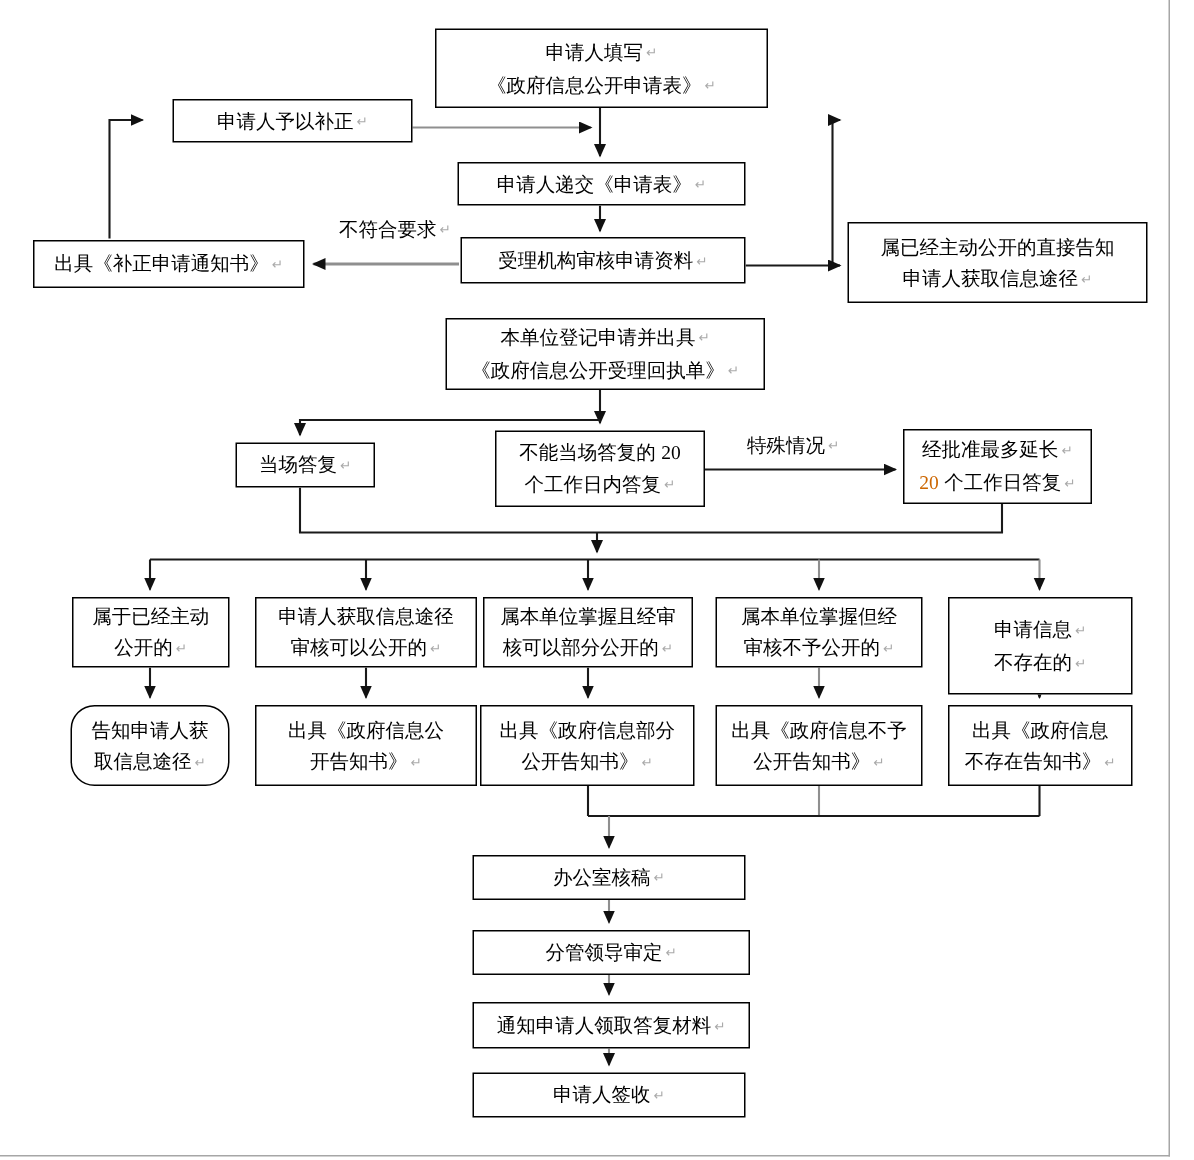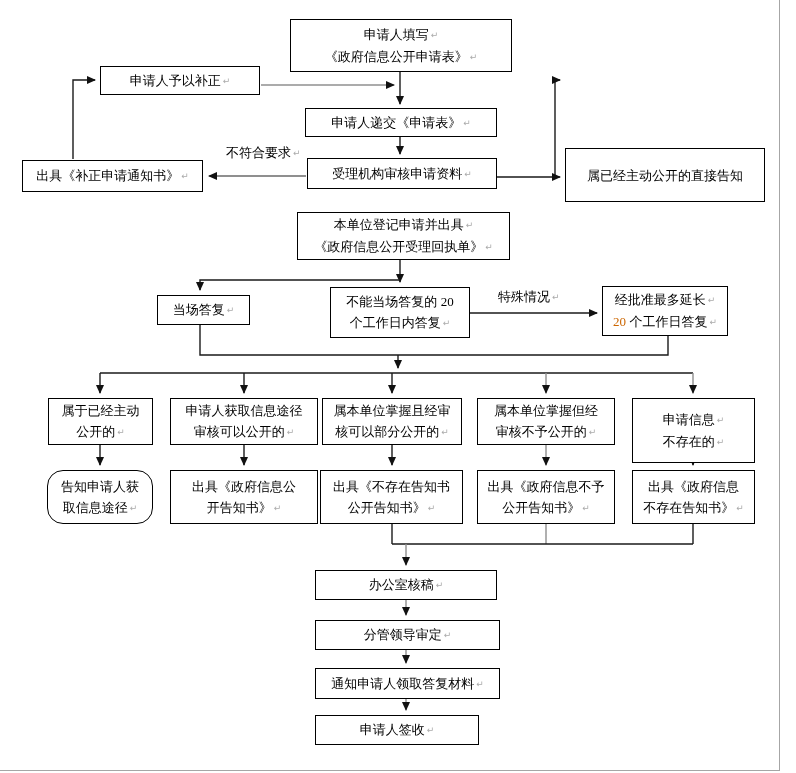--- a/index.html
+++ b/index.html
@@ -67,34 +67,35 @@
       <polyline points="406,600 406,615" fill="none" stroke="#8f8f8f" stroke-width="1.4" marker-end="url(#ah)"></polyline>
       <polyline points="406,650 406,663" fill="none" stroke="#8f8f8f" stroke-width="1.4" marker-end="url(#ah)"></polyline>
       <polyline points="406,699 406,710" fill="none" stroke="#8f8f8f" stroke-width="1.4" marker-end="url(#ah)"></polyline>
     </svg>
   <div class="page-edge" id="page-edge-right"></div>
   <div class="page-edge" id="page-edge-bottom"></div>
 <div class="node" style="left: 290px; top: 19px; width: 222px; height: 53px;">
       <div class="pline"><span>申请人填写</span><span class="mark" style="color: rgb(170, 170, 170);">↵</span></div>
       <div class="pline"><span>《政府信息公开申请表》</span><span class="mark" style="color: rgb(170, 170, 170);">↵</span></div>
     </div>
-    <div class="node" style="left: 100px; top: 66px; width: 160px; height: 29px;">
+    <div class="node" style="left: 115px; top: 66px; width: 160px; height: 29px;">
       <div class="pline"><span>申请人予以补正</span><span class="mark" style="color: rgb(170, 170, 170);">↵</span></div>
     </div>
     <div class="node" style="left: 305px; top: 108px; width: 192px; height: 29px;">
       <div class="pline"><span>申请人递交《申请表》</span><span class="mark" style="color: rgb(170, 170, 170);">↵</span></div>
     </div>
     <div class="node" style="left: 307px; top: 158px; width: 190px; height: 31px;">
       <div class="pline"><span>受理机构审核申请资料</span><span class="mark" style="color: rgb(170, 170, 170);">↵</span></div>
     </div>
     <div class="node" style="left: 22px; top: 160px; width: 181px; height: 32px;">
       <div class="pline"><span>出具《补正申请通知书》</span><span class="mark" style="color: rgb(170, 170, 170);">↵</span></div>
     </div>
     <div class="node" style="left: 565px; top: 148px; width: 200px; height: 54px;">
       <div class="pline"><span>属已经主动公开的直接告知</span></div>
+      <div class="pline"><span>申请人获取信息途径</span><span class="mark" style="color: rgb(170, 170, 170);">↵</span></div>
     </div>
     <div class="node" style="left: 157px; top: 295px; width: 93px; height: 30px;">
       <div class="pline"><span>当场答复</span><span class="mark" style="color: rgb(170, 170, 170);">↵</span></div>
     </div>
     <div class="node" style="left: 297px; top: 212px; width: 213px; height: 48px;">
       <div class="pline"><span>本单位登记申请并出具</span><span class="mark" style="color: rgb(170, 170, 170);">↵</span></div>
       <div class="pline"><span>《政府信息公开受理回执单》</span><span class="mark" style="color: rgb(170, 170, 170);">↵</span></div>
     </div>
     <div class="node" style="left: 330px; top: 287px; width: 140px; height: 51px;">
       <div class="pline"><span>不能当场答复的 </span><span class="num">20</span></div>
@@ -126,38 +127,38 @@
     </div>
     <div class="node" style="left: 47px; top: 470px; width: 106px; height: 54px; border-radius: 16px;">
       <div class="pline"><span>告知申请人获</span></div>
       <div class="pline"><span>取信息途径</span><span class="mark" style="color: rgb(170, 170, 170);">↵</span></div>
     </div>
     <div class="node" style="left: 170px; top: 470px; width: 148px; height: 54px;">
       <div class="pline"><span>出具《政府信息公</span></div>
       <div class="pline"><span>开告知书》</span><span class="mark" style="color: rgb(170, 170, 170);">↵</span></div>
     </div>
     <div class="node" style="left: 320px; top: 470px; width: 143px; height: 54px;">
-      <div class="pline"><span>出具《不存在告知书</span></div>
+      <div class="pline"><span>出具《政府信息部分</span></div>
       <div class="pline"><span>公开告知书》</span><span class="mark" style="color: rgb(170, 170, 170);">↵</span></div>
     </div>
     <div class="node" style="left: 477px; top: 470px; width: 138px; height: 54px;">
       <div class="pline"><span>出具《政府信息不予</span></div>
       <div class="pline"><span>公开告知书》</span><span class="mark" style="color: rgb(170, 170, 170);">↵</span></div>
     </div>
     <div class="node" style="left: 632px; top: 470px; width: 123px; height: 54px;">
       <div class="pline"><span>出具《政府信息</span></div>
       <div class="pline"><span>不存在告知书》</span><span class="mark" style="color: rgb(170, 170, 170);">↵</span></div>
     </div>
     <div class="node" style="left: 315px; top: 570px; width: 182px; height: 30px;">
       <div class="pline"><span>办公室核稿</span><span class="mark" style="color: rgb(170, 170, 170);">↵</span></div>
     </div>
     <div class="node" style="left: 315px; top: 620px; width: 185px; height: 30px;">
       <div class="pline"><span>分管领导审定</span><span class="mark" style="color: rgb(170, 170, 170);">↵</span></div>
     </div>
     <div class="node" style="left: 315px; top: 668px; width: 185px; height: 31px;">
       <div class="pline"><span>通知申请人领取答复材料</span><span class="mark" style="color: rgb(170, 170, 170);">↵</span></div>
     </div>
-    <div class="node" style="left: 315px; top: 715px; width: 164px; height: 30px;">
+    <div class="node" style="left: 315px; top: 715px; width: 182px; height: 30px;">
       <div class="pline"><span>申请人签收</span><span class="mark" style="color: rgb(170, 170, 170);">↵</span></div>
     </div>
     <div class="edge-label" style="left: 226px; top: 144px;"><span>不符合要求</span><span class="mark" style="color: rgb(170, 170, 170);">↵</span></div>
     <div class="edge-label" style="left: 498px; top: 288px;"><span>特殊情况</span><span class="mark" style="color: rgb(170, 170, 170);">↵</span></div>
   </div>
 
 </body></html>

